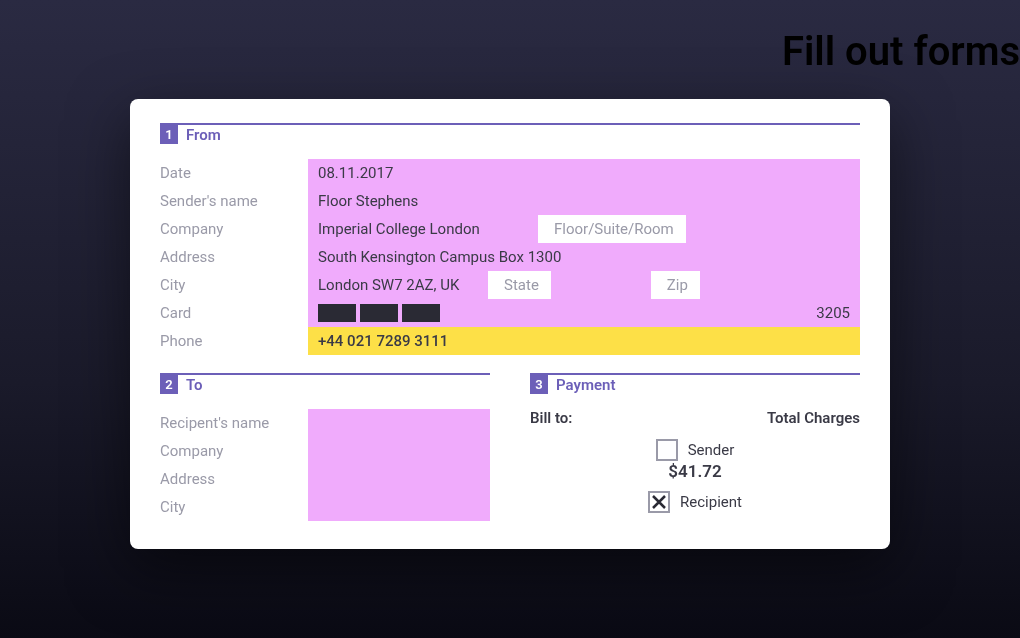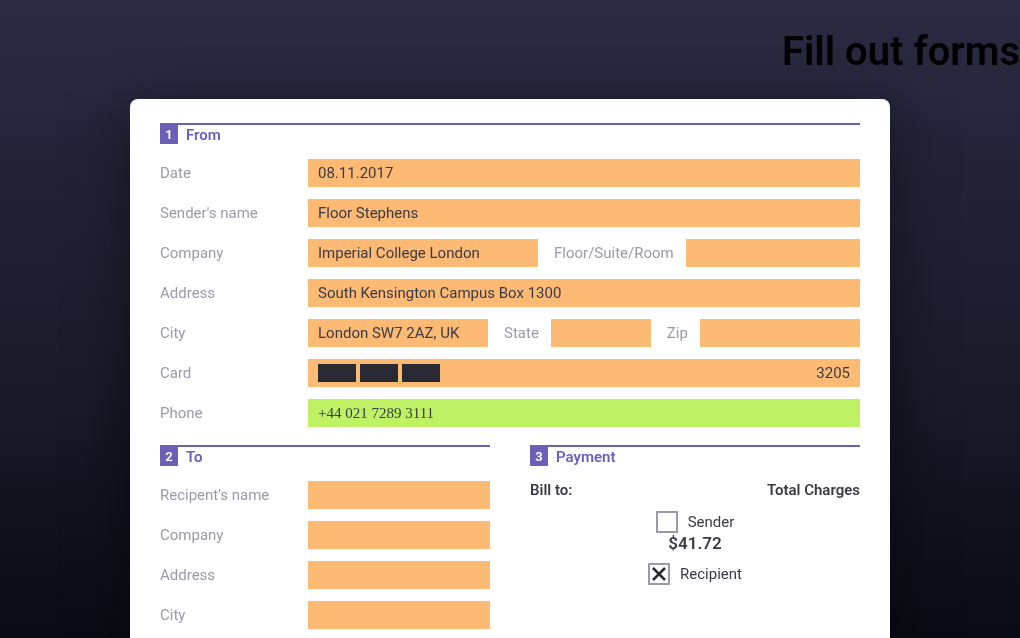--- a/index.html
+++ b/index.html
@@ -57,45 +57,44 @@
   }
   .section-title {
     color: #6c5fb8;
     font-size: 15px;
     font-weight: 600;
     line-height: 20px;
   }
   .row {
     display: flex;
     align-items: center;
-    margin-bottom: 12px;
+    margin-bottom: 0;
     min-height: 28px;
   }
   .label {
     width: 148px;
     color: #9a9aa8;
     font-size: 15px;
     flex-shrink: 0;
   }
   .field {
     flex: 1;
-    background: #fdba74;
+    background: #f0abfc;
     height: 28px;
     display: flex;
     align-items: center;
     padding: 0 10px;
     color: #3a3a46;
     font-size: 15px;
     border: none;
     outline: none;
   }
   .field.highlight {
-    background: #bef264;
+    background: #fde047;
     font-weight: 500;
-    font-family: Liberation Serif, serif;
   }
   .inline-label {
     color: #9a9aa8;
     font-size: 15px;
     padding: 0 12px 0 16px;
     flex-shrink: 0;
   }
   .mask-group {
     display: flex;
     align-items: center;

